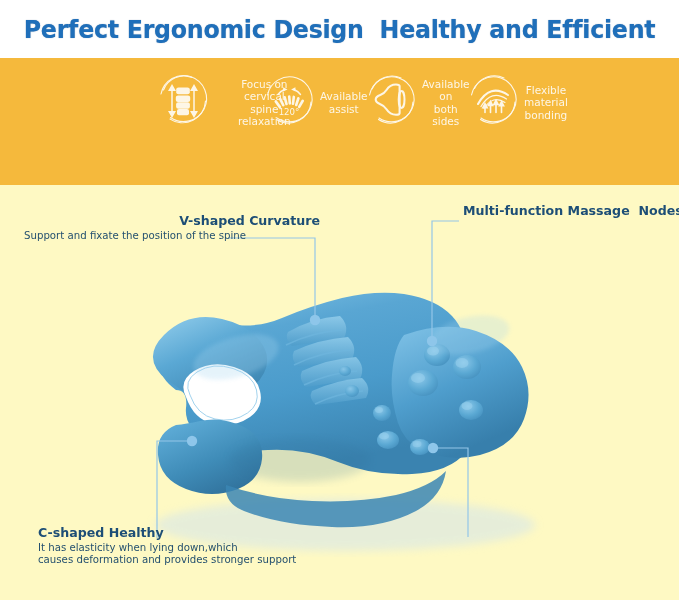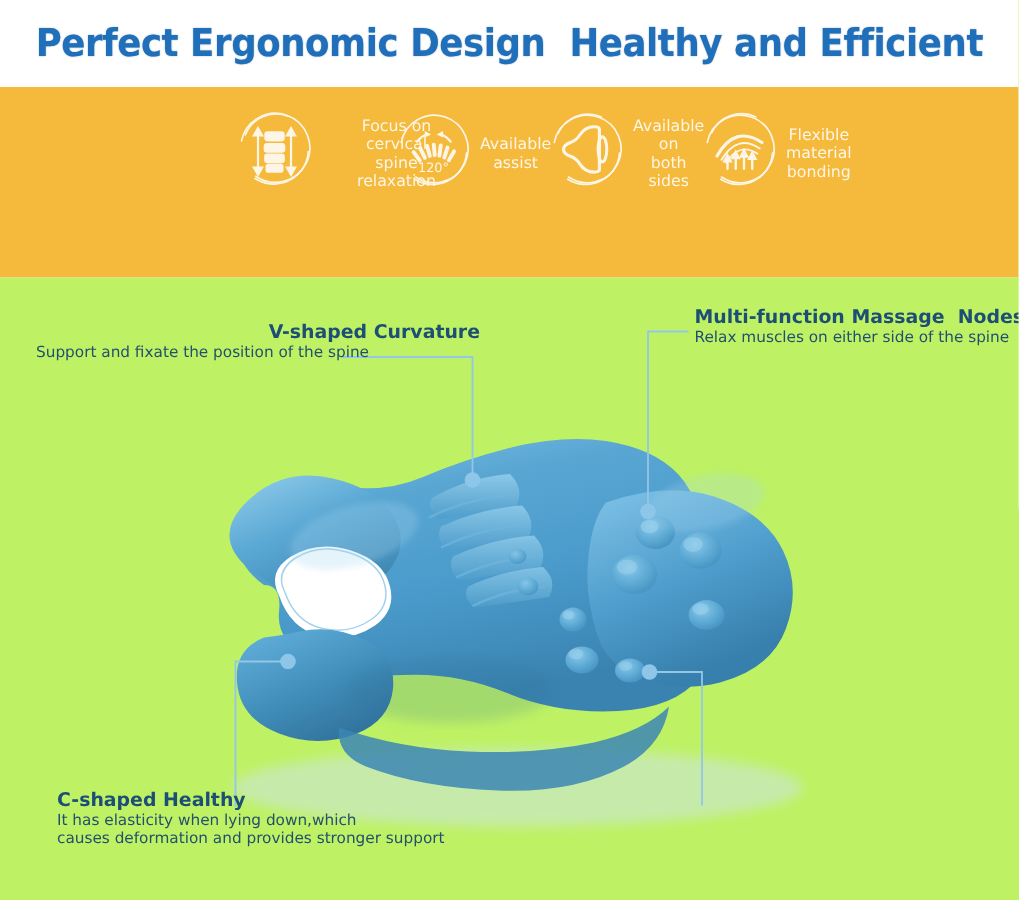--- a/index.html
+++ b/index.html
@@ -55,21 +55,21 @@
     color:#fdf6e6;
     font-size:10.5px;
     line-height:12.5px;
     white-space:pre-line;
     font-family:"DejaVu Sans", sans-serif;
   }
 
   
   .product-area{
     position:absolute;left:0;top:185px;width:679px;height:415px;
-    background:#bef264;
+    background:#fef9c3;
   }
   .callout-svg{position:absolute;left:0;top:0;width:679px;height:415px;}
   .pillow-svg{position:absolute;left:0;top:0;width:679px;height:415px;}
 
   .callout{position:absolute;}
   .callout .head{
     font-family:"DejaVu Sans", sans-serif;
     font-size:12.6px;font-weight:bold;color:#1d4e76;
     white-space:pre;line-height:15px;
   }
@@ -385,21 +385,20 @@
       </g>
     </svg>
 
     <div class="callout c-vshape">
       <div class="head">V-shaped Curvature</div>
       <div class="body">Support and fixate the position of the spine</div>
     </div>
 
     <div class="callout c-nodes">
       <div class="head">Multi-function Massage  Nodes</div>
-      <div class="body">Relax muscles on either side of the spine</div>
     </div>
 
     <div class="callout c-copening">
       <div class="head">C-shaped Healthy</div>
       <div class="body">It has elasticity when lying down,which
 causes deformation and provides stronger support</div>
     </div>
 
 
   </div>

